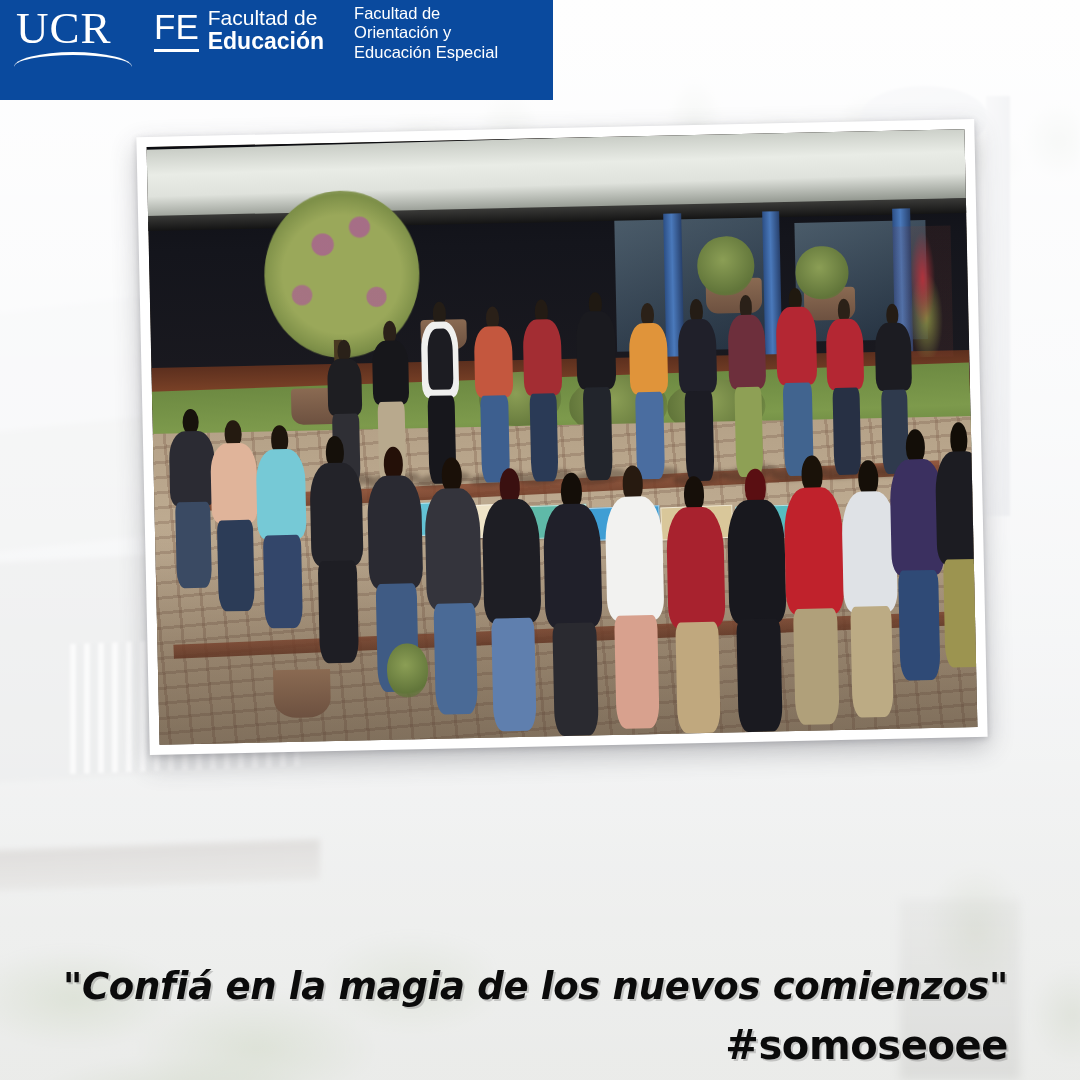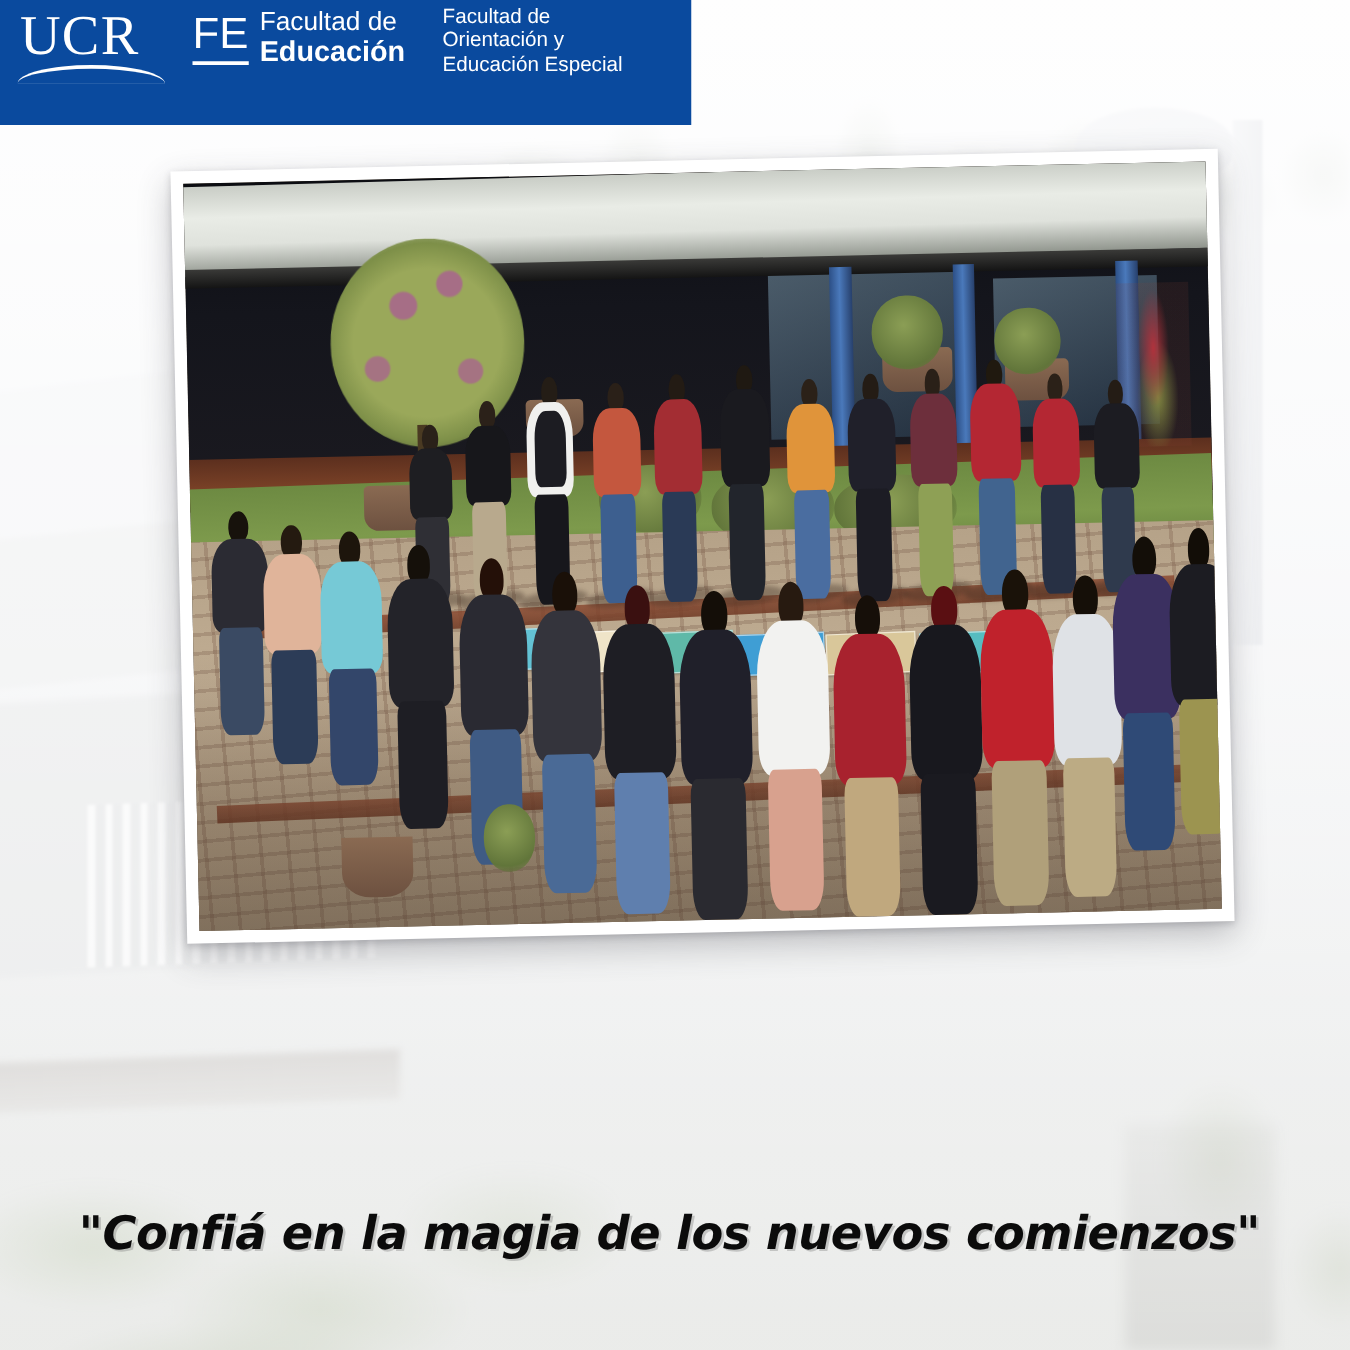--- a/index.html
+++ b/index.html
@@ -725,15 +725,16 @@
         <span>Educación Especial</span>
       </div>
     </div>
   </div>
 
   <div class="title-block">
   </div>
 
   <div class="tagline-block">
     <div class="tagline-quote">"Confiá en la magia de los nuevos comienzos"</div>
+    <div class="tagline-hash">#somoseoee</div>
   </div>
 
 </div>
 
 </body></html>

